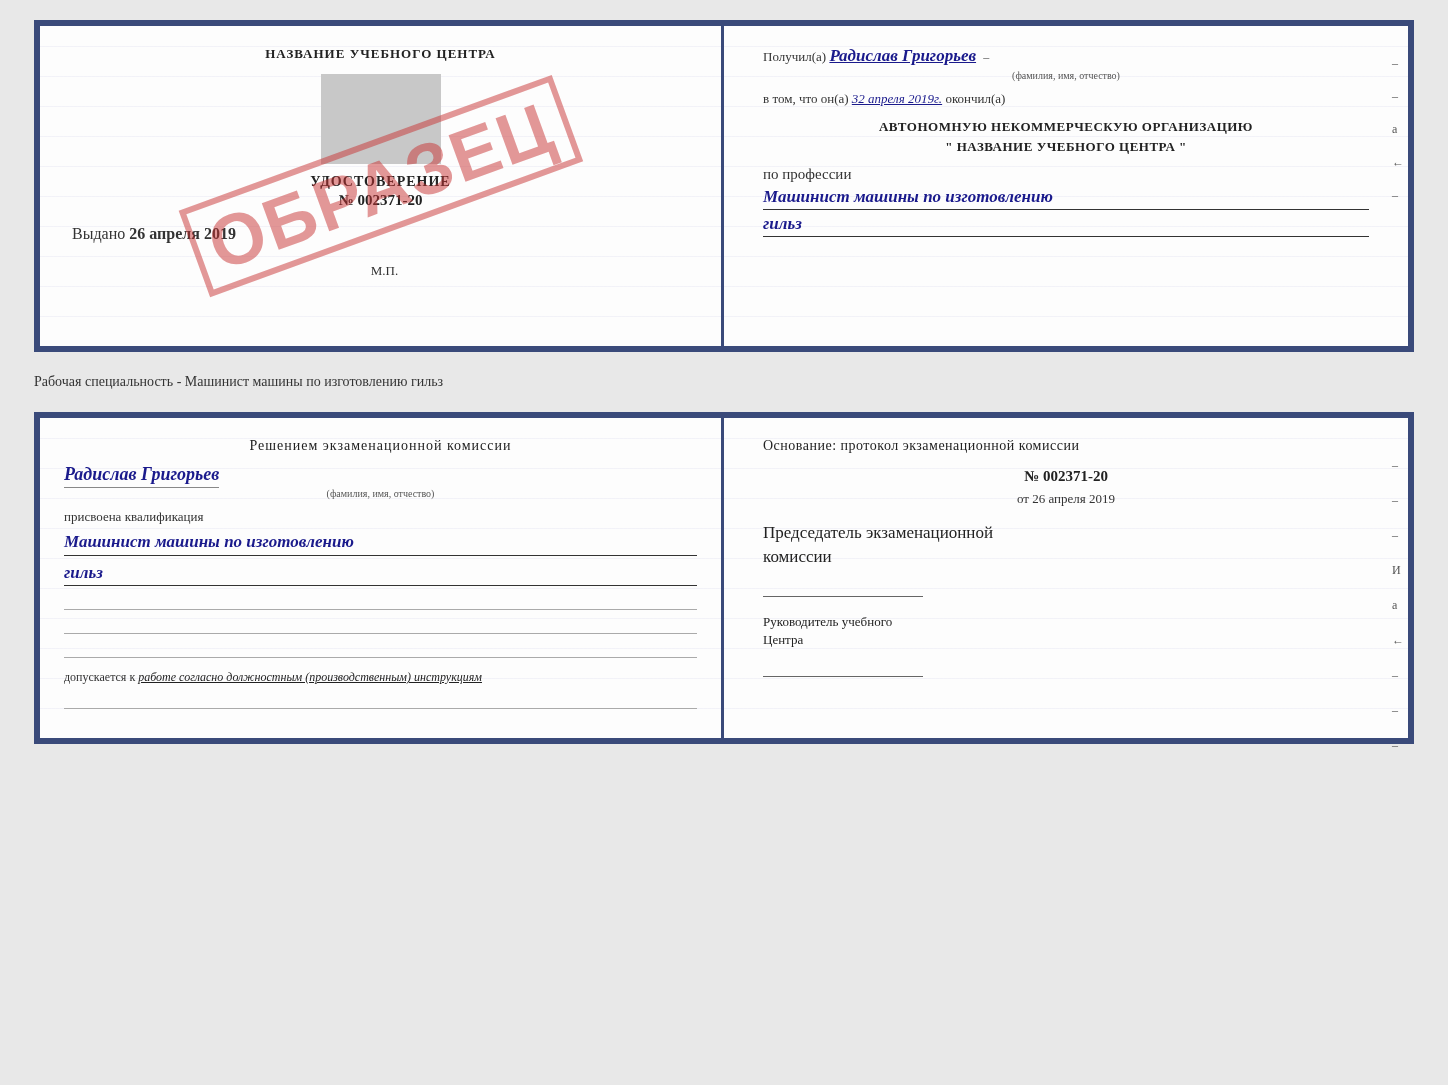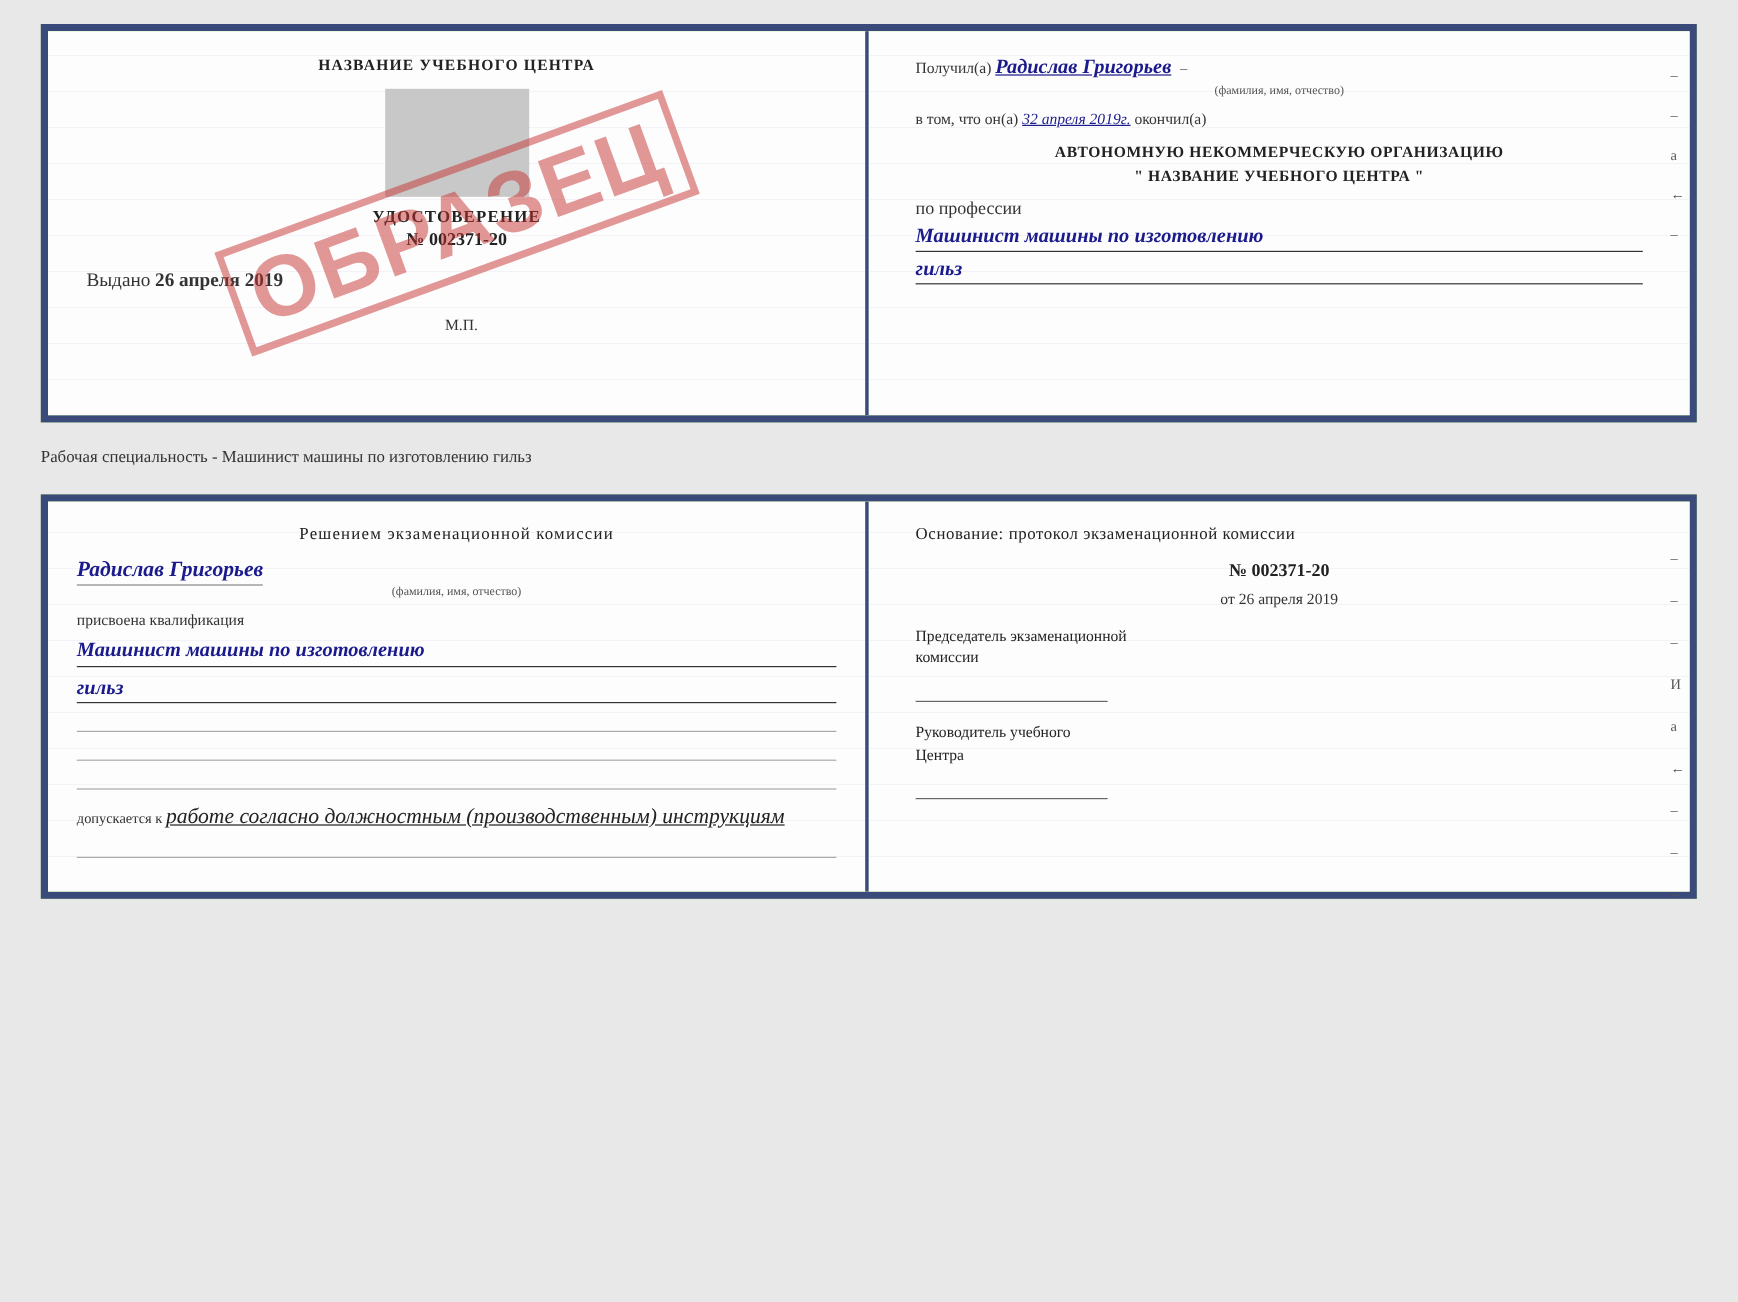--- a/index.html
+++ b/index.html
@@ -10,21 +10,21 @@
       min-height: 1085px;
       display: flex;
       flex-direction: column;
       align-items: center;
       padding: 20px;
       gap: 18px;
     }
 
     .document-section {
       width: 1380px;
-      background: #bef264;
+      background: #3b82f6;
       border: 6px solid #3a4a7a;
       display: flex;
       flex-direction: row;
       position: relative;
     }
 
     .left-panel {
       width: 50%;
       border-right: 3px solid #3a4a7a;
       padding: 20px 24px;
@@ -287,21 +287,21 @@
 
     .dopuskaetsya-line {
       font-size: 12px;
       color: #333;
       margin-top: 12px;
     }
 
     .dopuskaetsya-italic {
       font-style: italic;
       text-decoration: underline;
-      font-size: 18px;
+      font-size: 12px;
       color: #222;
     }
 
     
     .osnovanie-title {
       font-size: 14px;
       letter-spacing: 0.5px;
       color: #222;
       margin-bottom: 14px;
     }
@@ -319,21 +319,21 @@
       color: #333;
       text-align: center;
       margin-bottom: 14px;
     }
 
     .predsedatel-block {
       margin-top: 12px;
     }
 
     .predsedatel-title {
-      font-size: 13px;
+      font-size: 17px;
       color: #222;
       line-height: 1.4;
     }
 
     .sign-line {
       border-bottom: 1px solid #666;
       width: 160px;
       height: 24px;
       margin: 4px 0 12px 0;
     }

